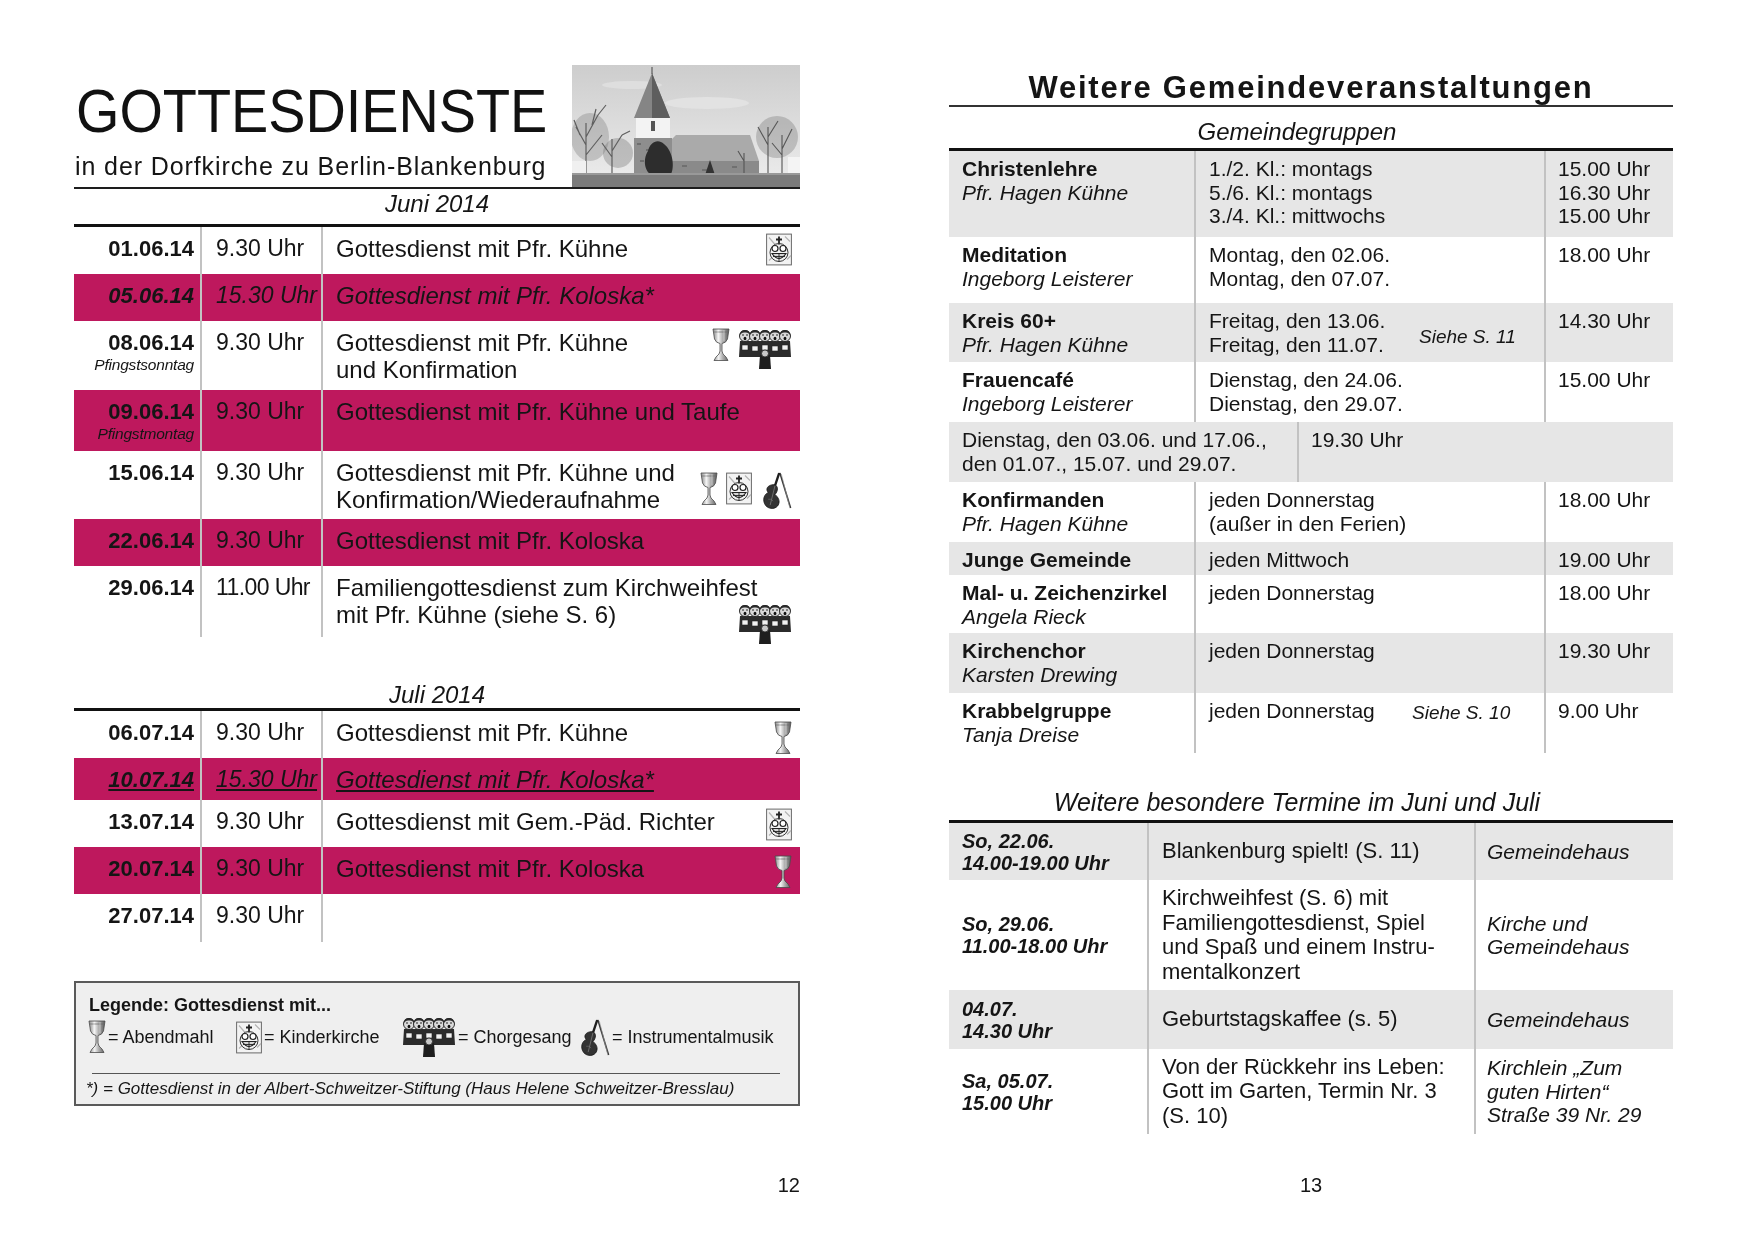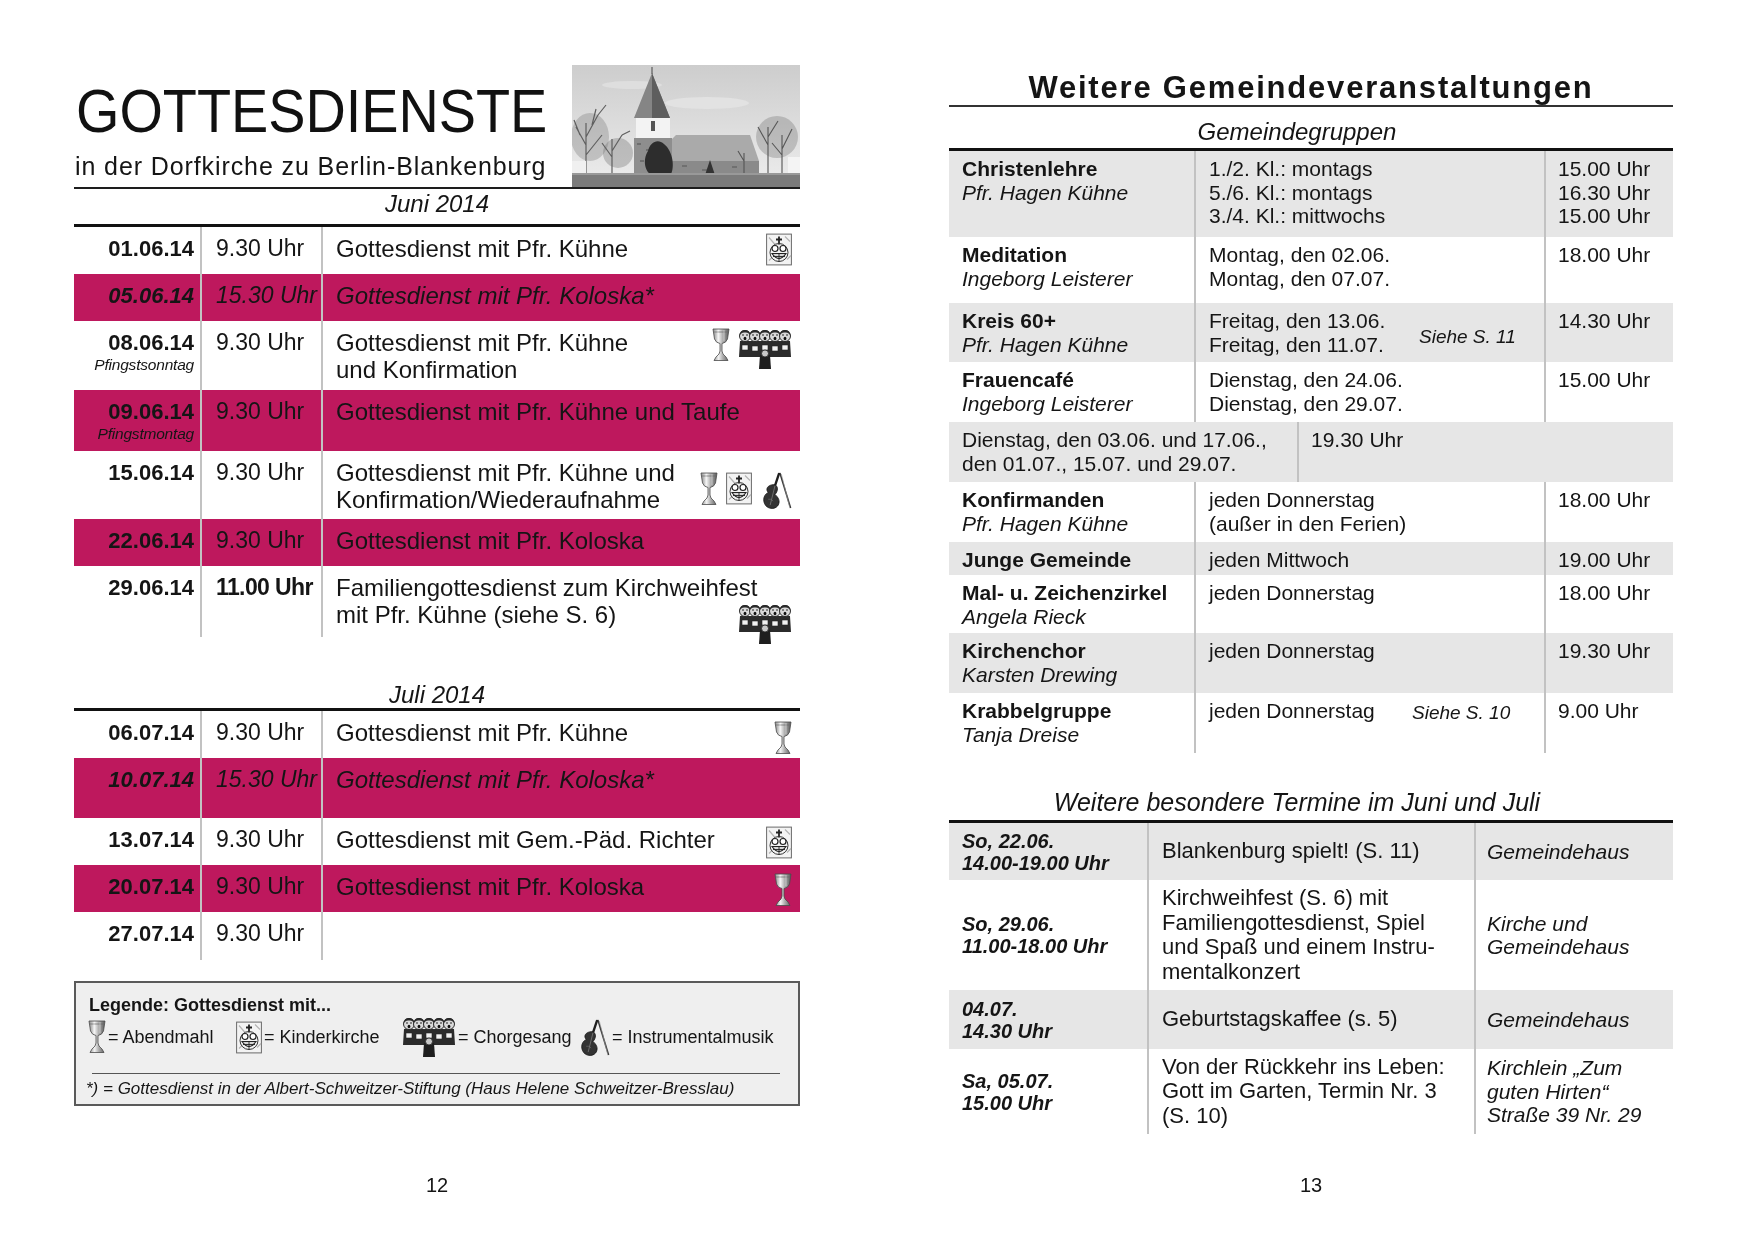--- a/index.html
+++ b/index.html
@@ -17,36 +17,36 @@
 .thick-rule{height:3px;background:#111;}
 .svc-table{left:74px;width:726px;}
 .svc-row{display:flex;position:relative;}
 .svc-row.gray{background:#be185d;}
 .c-date{width:128px;border-right:2px solid #c2c2c2;text-align:right;padding:8px 6px 0 0;}
 .c-time{width:121px;border-right:2px solid #c2c2c2;padding:8px 0 0 14px;}
 .c-desc{flex:1;padding:8px 0 0 13px;}
 .d-date{font-weight:bold;font-size:22px;line-height:27px;white-space:nowrap;}
 .d-note{font-style:italic;font-size:15.5px;line-height:17px;white-space:nowrap;letter-spacing:-.2px;}
 .t-time{font-size:23px;line-height:27px;white-space:nowrap;}
-.t-time.b{font-weight:bold;letter-spacing:-.6px;}
+.t-time.b{font-weight:normal;letter-spacing:-.6px;}
 .desc-line{font-size:24px;line-height:27px;white-space:nowrap;}
 .svc-row.it .d-date,.svc-row.it .t-time,.svc-row.it .desc-line{font-style:italic;}
 .row-icons{position:absolute;right:8px;display:flex;gap:8px;align-items:flex-start;}
 .icon{display:inline-block;flex:none;}
 .icon svg{width:100%;height:100%;display:block;}
 
 .legend{left:74px;top:981px;width:726px;height:125px;border:2px solid #5a5a5a;background:#efefef;}
 .lg-title{position:absolute;left:13px;top:11px;font-weight:bold;font-size:18px;line-height:22px;white-space:nowrap;}
 .lg-item{position:absolute;top:32px;height:44px;display:flex;align-items:center;gap:2px;}
 .lg-label{font-size:18px;line-height:22px;white-space:nowrap;}
 .lg-rule{position:absolute;left:16px;right:18px;top:90px;height:1px;background:#555;}
 .lg-foot{position:absolute;left:10px;top:95px;font-style:italic;font-size:17px;line-height:22px;white-space:nowrap;}
 
 .page-number{text-align:center;font-size:20px;line-height:20px;top:1175px;}
-#page-number-left{left:74px;width:726px;}
+#page-number-left{left:74px;width:726px;text-align:right;}
 #page-number-right{left:949px;width:724px;}
 
 
 #right-title{left:949px;top:71px;width:724px;text-align:center;font-weight:bold;font-size:31px;line-height:34px;letter-spacing:1.8px;white-space:nowrap;}
 #right-title-rule{left:949px;top:105px;width:724px;height:1.5px;background:#333;}
 .sub-heading{left:935px;width:724px;text-align:center;font-style:italic;white-space:nowrap;}
 #groups-heading{top:120px;font-size:24px;line-height:24px;}
 #groups-rule{left:949px;top:148px;width:724px;}
 #events-heading{top:790px;font-size:25px;line-height:25px;text-align:center;}
 #events-rule{left:949px;top:820px;width:724px;}
@@ -392,21 +392,21 @@
                   <stop offset="1" stop-color="#5a5a5a"></stop>
                 </linearGradient>
               </defs>
               <path d="M1 1 H17 L15.5 11 Q14 15 10 15.5 V23 Q10 26 14 29 L16 32.5 H2 L4 29 Q8 26 8 23 V15.5 Q4 15 2.5 11 Z" fill="url(#chg)" stroke="#4a4a4a" stroke-width=".8"></path>
               <path d="M1.5 4 H16.5" stroke="#666" stroke-width=".7"></path>
               <path d="M6 2 V13 M12 2 V13" stroke="#fff" stroke-width=".6" opacity=".7"></path>
             </svg>
           </span>
         </div>
       </div>
-      <div class="svc-row gray it" style="height: 60px;">
+      <div class="svc-row gray it" style="height: 42px; text-decoration: underline;">
         <div class="c-date">
           <div class="d-date">10.07.14</div>
         </div>
         <div class="c-time">
           <div class="t-time">15.30 Uhr</div>
         </div>
         <div class="c-desc">
           <div class="desc-line">Gottesdienst mit Pfr. Koloska*</div>
         </div>
       </div>

